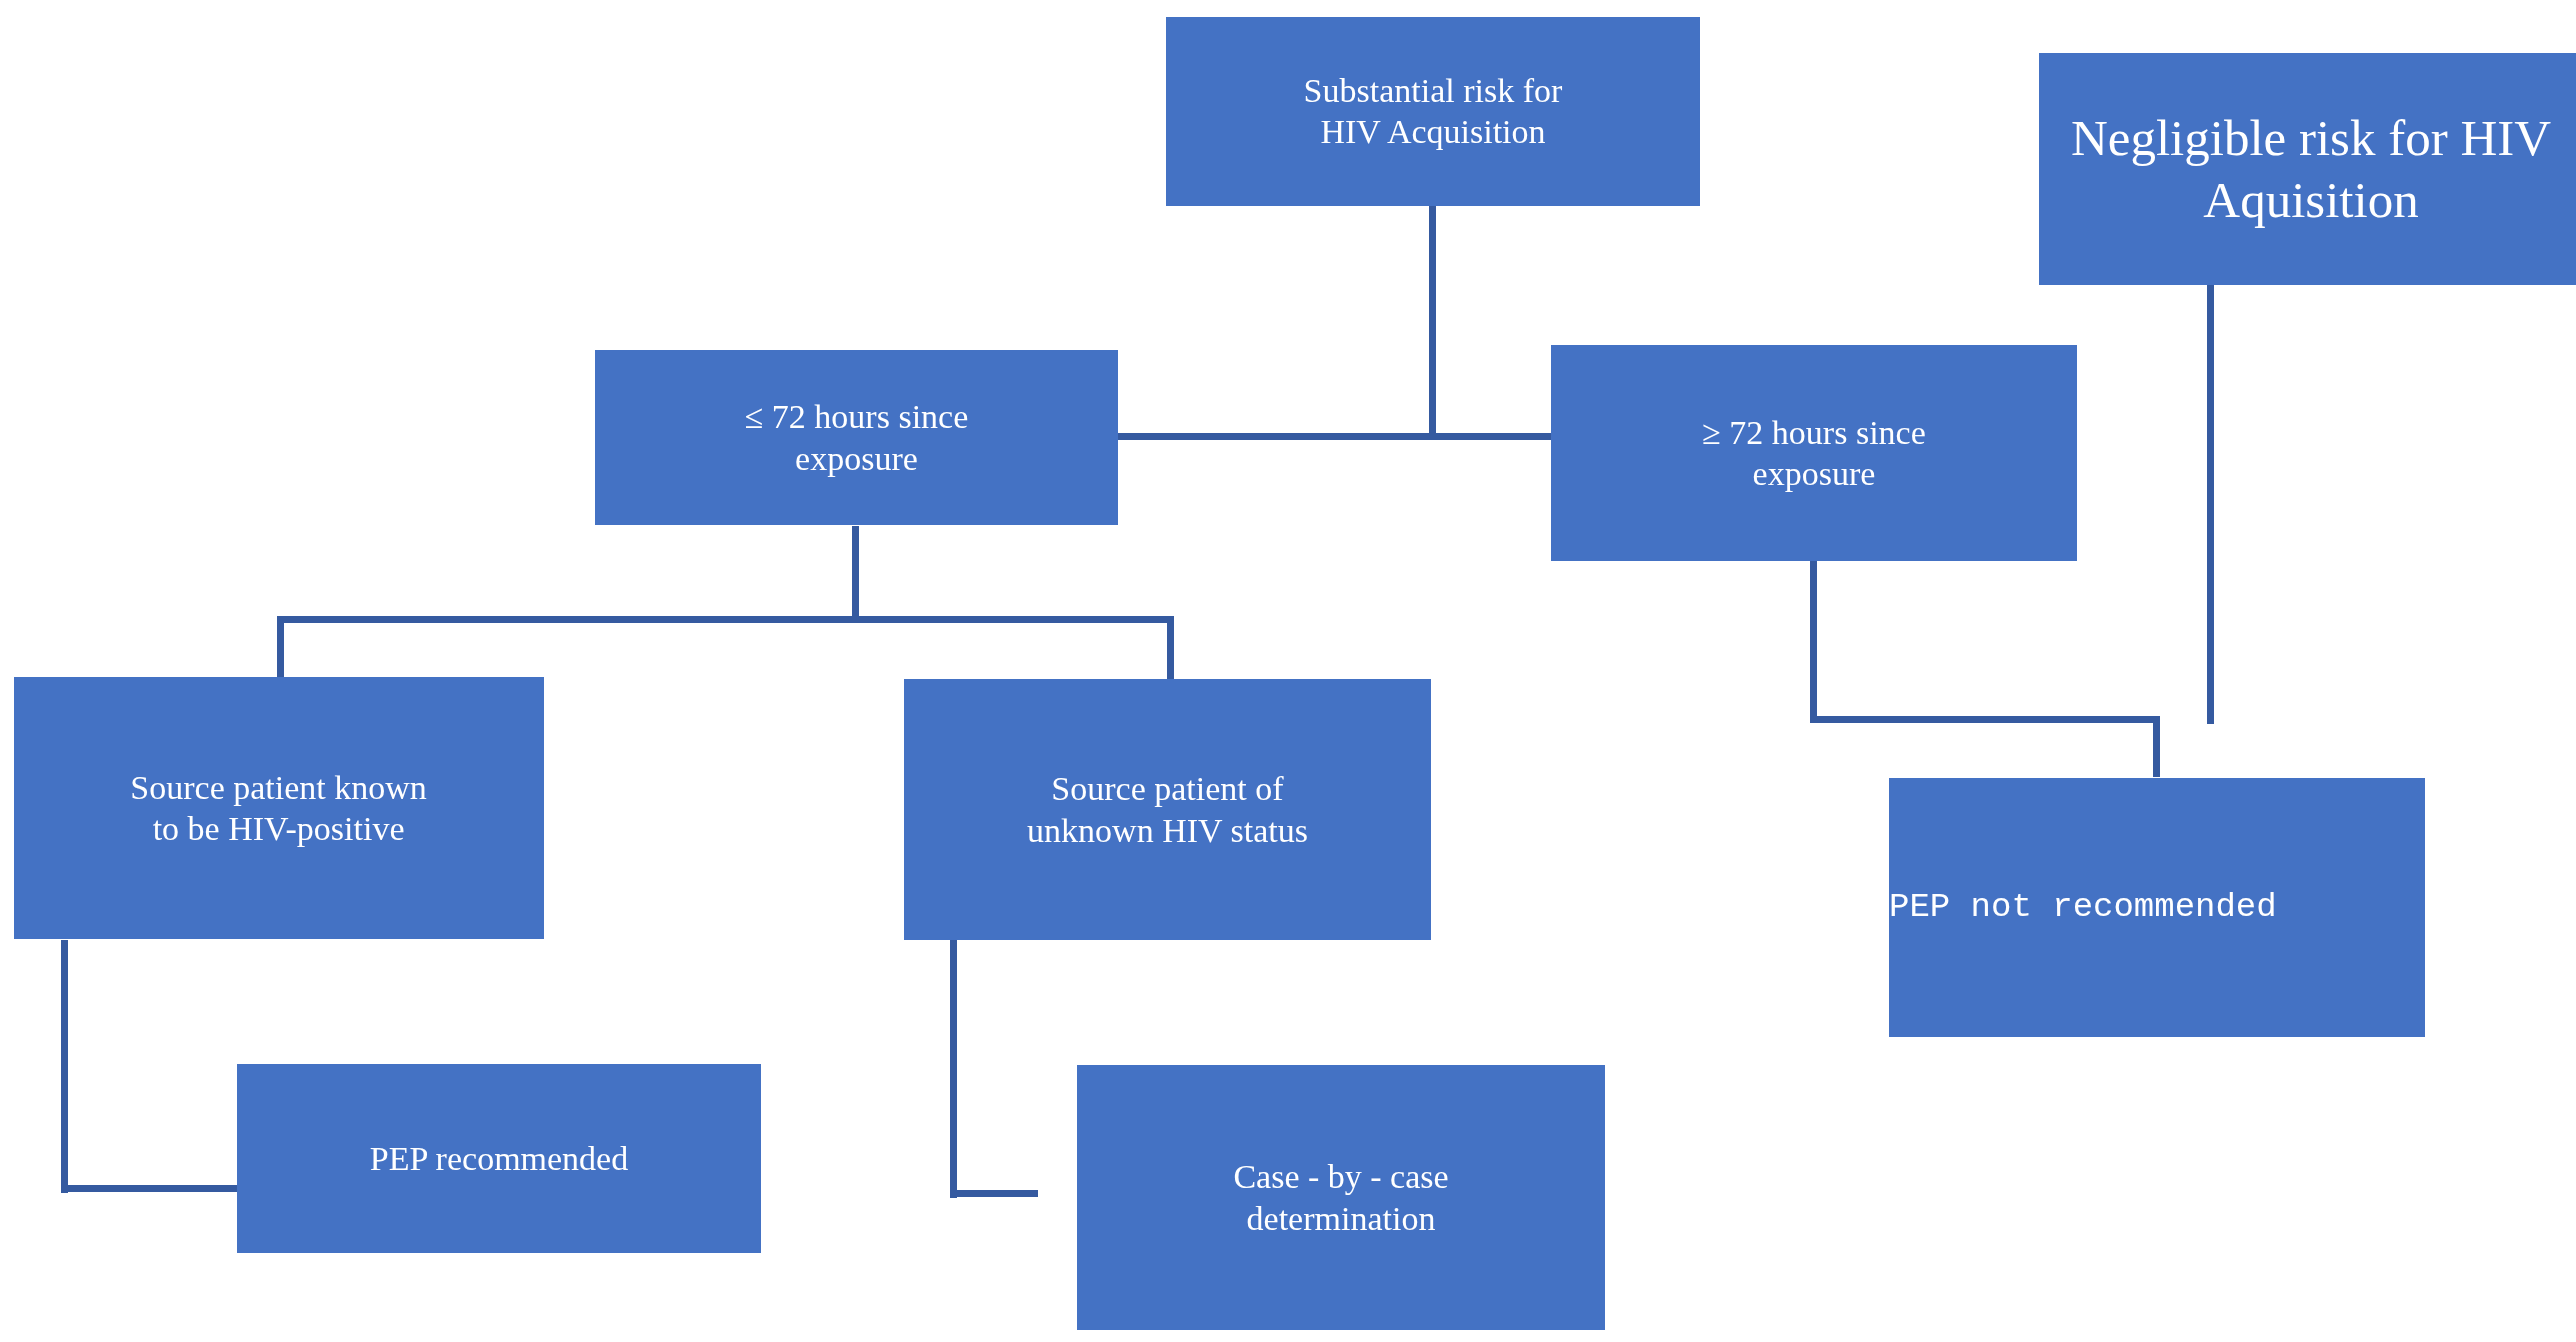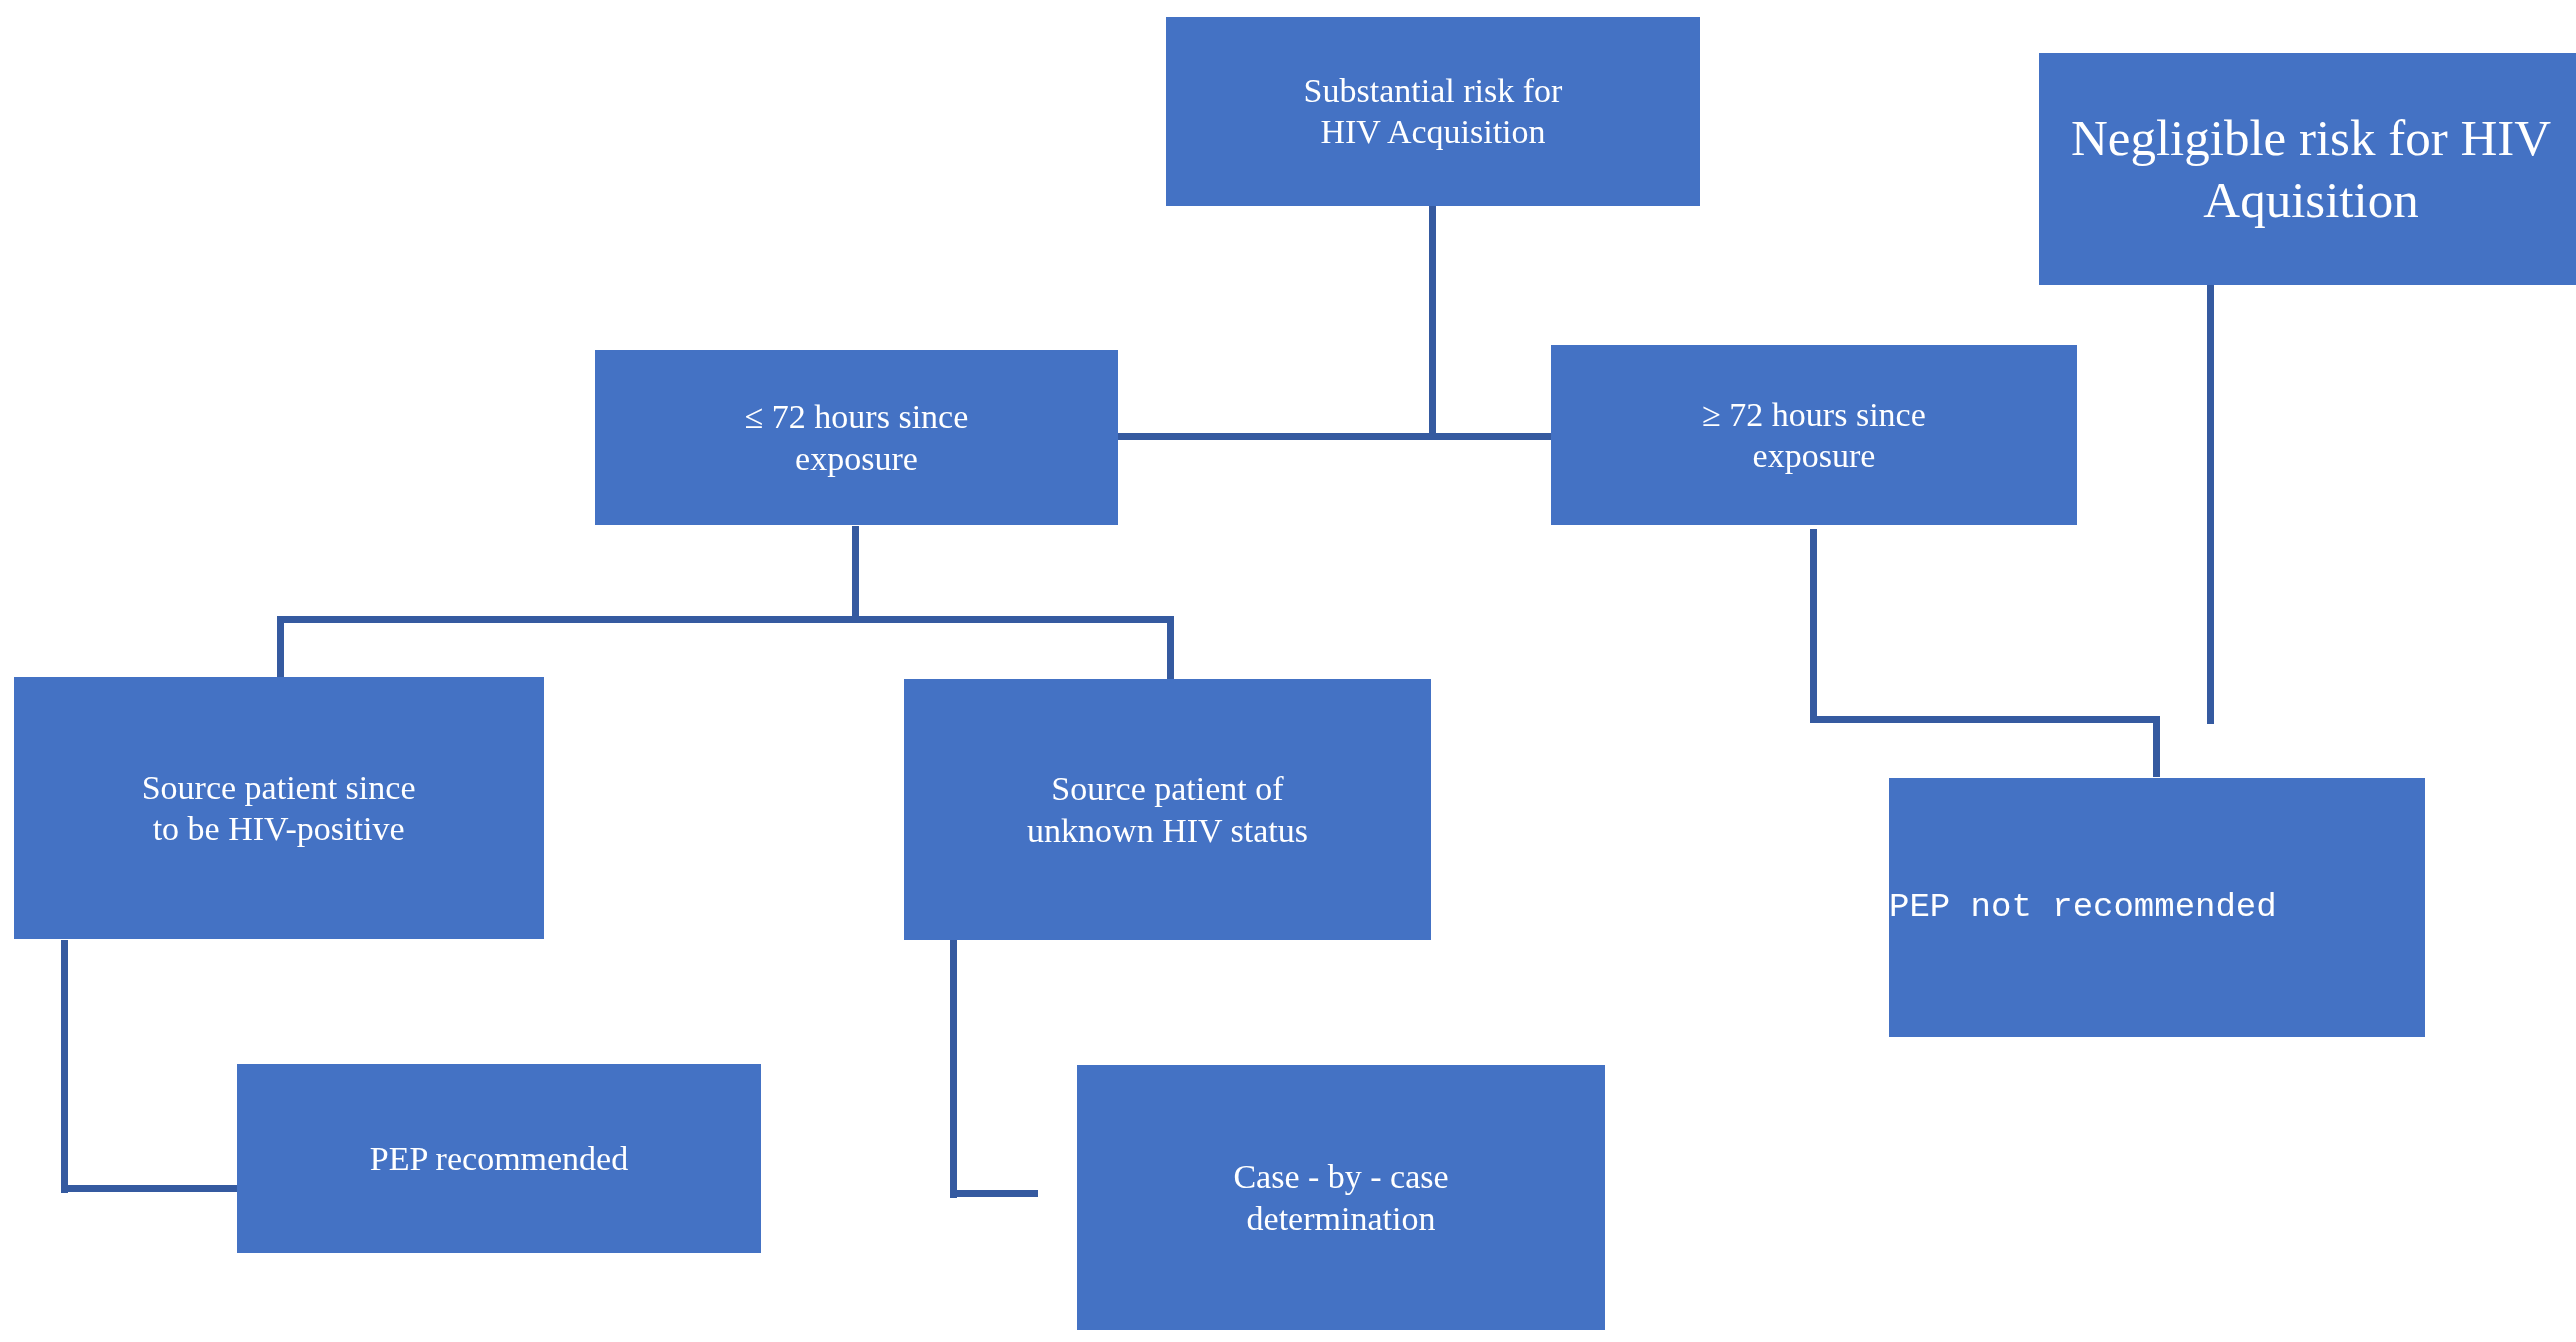--- a/index.html
+++ b/index.html
@@ -22,21 +22,21 @@
     font-size: 34px;
     line-height: 1.22;
   }
   .node .lbl { white-space: pre; }
   .connector { position: absolute; background: #355AA0; }
 
   
   .n-substantial { left: 1166px; top: 16.7px;   width: 534px; height: 189px; }
   .n-negligible  { left: 2039px; top: 53px;   width: 544px; height: 232px; font-size: 51px; }
   .n-le72        { left: 595px;  top: 350px;  width: 523px; height: 175px; justify-content: center; }
-  .n-ge72        { left: 1551px; top: 345px;  width: 526px; height: 180px; }
+  .n-ge72        { left: 1551px; top: 345px;  width: 526px; height: 216px; }
   .n-known       { left: 13.6px;   top: 677px; width: 530px; height: 262px; }
   .n-unknown     { left: 904px; top: 679px; width: 527px; height: 261px; }
   .n-peprec      { left: 237px;  top: 1064px; width: 524px; height: 189px; }
   .n-casebycase  { left: 1038px; top: 1065px; width: 528px; height: 265px; margin-left: 39px; }
   .n-pepnot      { left: 1889px; top: 778px; width: 536px; height: 259px;
                    justify-content: flex-start; text-align: left; font-family: Liberation Mono, monospace; }
 
   
   .c1  { left: 1429px; top: 206px;  width: 7.4px;   height: 232px; }
   .c2  { left: 1103px; top: 433px;  width: 454px;  height: 7.4px;  }
@@ -87,21 +87,21 @@
     <span class="lbl">≤ 72 hours since
 exposure</span>
   </div>
 
   <div class="node n-ge72">
     <span class="lbl">≥ 72 hours since
 exposure</span>
   </div>
 
   <div class="node n-known">
-    <span class="lbl">Source patient since
+    <span class="lbl">Source patient known
 to be HIV-positive</span>
   </div>
 
   <div class="node n-unknown">
     <span class="lbl">Source patient of
 unknown HIV status</span>
   </div>
 
   <div class="node n-peprec">
     <span class="lbl">PEP recommended</span>

